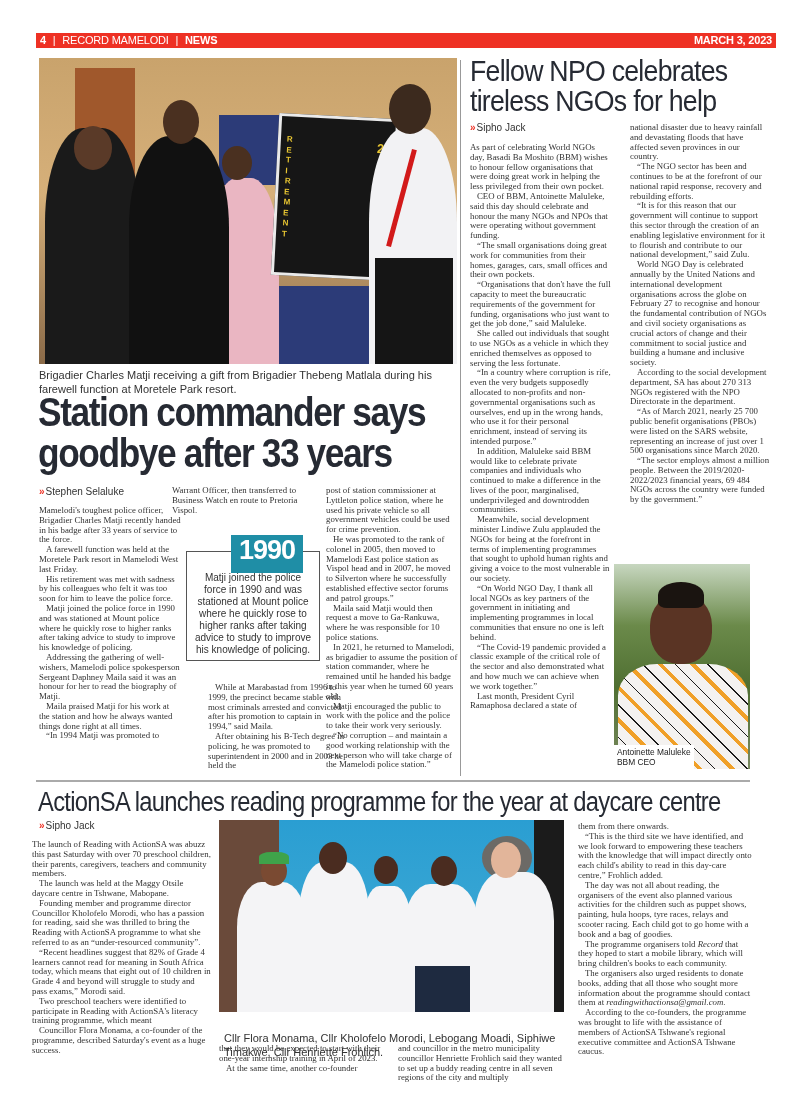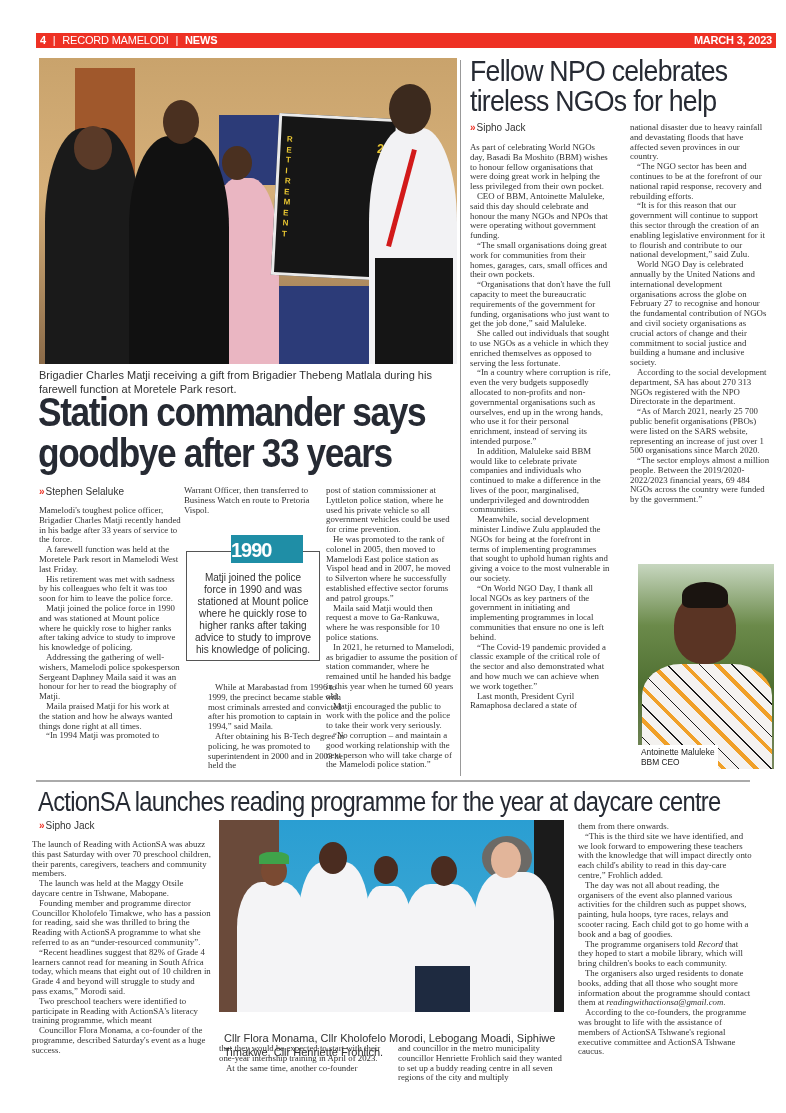--- a/index.html
+++ b/index.html
@@ -65,41 +65,41 @@
   }
   .byline .arrow { color: #ee3124; font-weight: bold; font-size: 10px; letter-spacing: -2px; }
 
   .col {
     position: absolute; font-size: 8.8px; line-height: 9.8px; color: #333; text-align: left;
   }
   .col p { text-indent: 7px; }
   .col p.noindent { text-indent: 0; }
 
   .pullquote-tag {
-    position: absolute; left: 231px; top: 535px; width: 72px; height: 28px;
+    position: absolute; left: 231px; top: 535px; width: 72px; height: 38px;
     background: #1f8ea6; color: #fff; font-family: "Liberation Sans", sans-serif;
-    font-weight: bold; font-size: 20px; line-height: 30px; letter-spacing: -1px;
+    font-weight: bold; font-size: 27px; line-height: 30px; text-align: center; letter-spacing: -1px;
   }
   .pullquote-box {
     position: absolute; left: 186px; top: 551px; width: 134px; height: 110px;
     border: 1px solid #555; padding: 20px 6px 6px;
     font-family: "Liberation Sans", sans-serif; font-size: 10px; line-height: 12px; color: #333;
     text-align: center;
   }
 
   .vrule { position: absolute; left: 460px; top: 60px; width: 1px; height: 716px; background: #999; }
 
   .headline-npo {
     position: absolute; left: 470px; top: 56px; width: 310px;
     font-family: "Liberation Sans", sans-serif; font-size: 29px; line-height: 30px;
     color: #262a33; letter-spacing: -0.8px; transform: scaleX(0.92); transform-origin: left top;
   }
 
   .photo-ceo {
-    left: 638px; top: 564px; width: 136px; height: 205px;
+    left: 614px; top: 564px; width: 136px; height: 205px;
     background: linear-gradient(180deg, #c7d7c0 0%, #6b8a4a 30%, #4f6f32 60%, #7a8a60 100%);
   }
   .photo-ceo .face { position: absolute; left: 36px; top: 30px; width: 62px; height: 70px; background: #5a3424; border-radius: 45%; }
   .photo-ceo .hair { position: absolute; left: 44px; top: 18px; width: 46px; height: 26px; background: #1a1410; border-radius: 50% 50% 20% 20%; }
   .photo-ceo .dress {
     position: absolute; left: 4px; top: 100px; width: 130px; height: 105px;
     background: repeating-linear-gradient(45deg, #f4f2f0 0 10px, #f0a028 10px 14px, #f4f2f0 14px 22px, #1b1b1b 22px 23px);
     border-radius: 30% 30% 0 0;
   }
   .ceo-caption {
@@ -204,21 +204,21 @@
 <div class="col" style="left:39px; top:506px; width:143px;">
   <p class="noindent">Mamelodi's toughest police officer, Brigadier Charles Matji recently handed in his badge after 33 years of service to the force.</p>
   <p>A farewell function was held at the Moretele Park resort in Mamelodi West last Friday.</p>
   <p>His retirement was met with sadness by his colleagues who felt it was too soon for him to leave the police force.</p>
   <p>Matji joined the police force in 1990 and was stationed at Mount police where he quickly rose to higher ranks after taking advice to study to improve his knowledge of policing.</p>
   <p>Addressing the gathering of well-wishers, Mamelodi police spokesperson Sergeant Daphney Maila said it was an honour for her to read the biography of Matji.</p>
   <p>Maila praised Matji for his work at the station and how he always wanted things done right at all times.</p>
   <p>“In 1994 Matji was promoted to</p>
 </div>
 
-<div class="col" style="left:184px; top:486px; width:138px;">
+<div class="col" style="left:172px; top:486px; width:138px;">
   <p class="noindent">Warrant Officer, then transferred to Business Watch en route to Pretoria Vispol.</p>
 </div>
 
 <div class="pullquote-box">Matji joined the police force in 1990 and was stationed at Mount police where he quickly rose to higher ranks after taking advice to study to improve his knowledge of policing.</div>
 <div class="pullquote-tag">1990</div>
 
 <div class="col" style="left:184px; top:683px; width:138px;margin-left:24px;">
   <p>While at Marabastad from 1996 to 1999, the precinct became stable with most criminals arrested and convicted after his promotion to captain in 1994,” said Maila.</p>
   <p>After obtaining his B-Tech degree in policing, he was promoted to superintendent in 2000 and in 2003 he held the</p>
 </div>
@@ -280,21 +280,21 @@
 <div class="headline-actionsa">ActionSA launches reading programme for the year at daycare centre</div>
 
 <div class="byline" style="left:39px; top:820px;">
   <span class="arrow">»</span>
   <span>Sipho Jack</span>
 </div>
 
 <div class="col" style="left:32px; top:840px; width:180px;">
   <p class="noindent">The launch of Reading with ActionSA was abuzz this past Saturday with over 70 preschool children, their parents, caregivers, teachers and community members.</p>
   <p>The launch was held at the Maggy Otsile daycare centre in Tshwane, Mabopane.</p>
-  <p>Founding member and programme director Councillor Kholofelo Timakwe, who has a passion for reading, said she was thrilled to bring the Reading with ActionSA programme to what she referred to as an “under-resourced community”.</p>
+  <p>Founding member and programme director Councillor Kholofelo Morodi, who has a passion for reading, said she was thrilled to bring the Reading with ActionSA programme to what she referred to as an “under-resourced community”.</p>
   <p>“Recent headlines suggest that 82% of Grade 4 learners cannot read for meaning in South Africa today, which means that eight out of 10 children in Grade 4 and beyond will struggle to study and pass exams,” Morodi said.</p>
   <p>Two preschool teachers were identified to participate in Reading with ActionSA's literacy training programme, which meant</p>
   <p>Councillor Flora Monama, a co-founder of the programme, described Saturday's event as a huge success.</p>
 </div>
 
 <div class="photo photo-actionsa">
   <div class="pillar"></div>
   <div class="darkside"></div>
   <div class="w w1"></div>
   <div class="h h1"></div>

